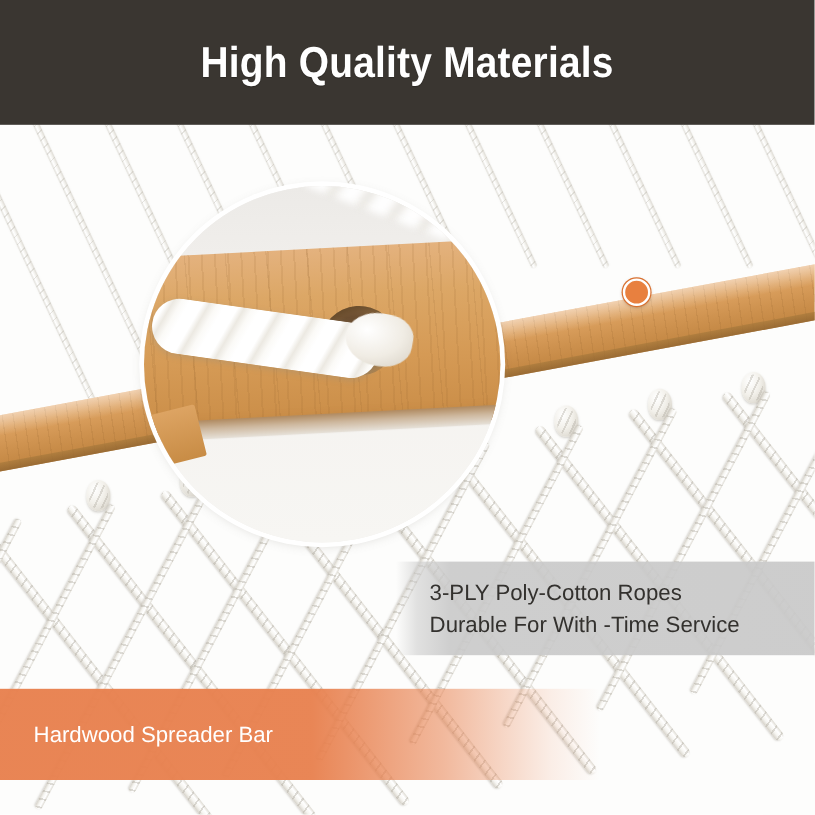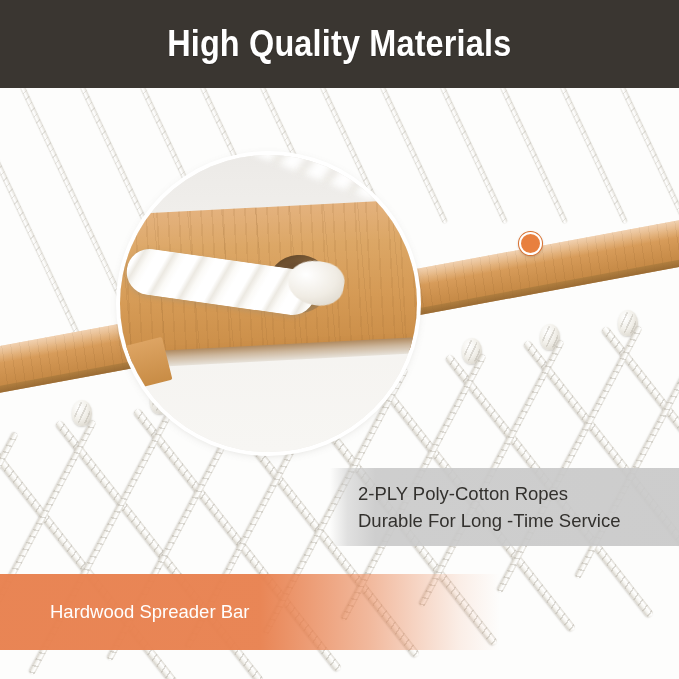--- a/index.html
+++ b/index.html
@@ -178,21 +178,21 @@
   .marker{
     position:absolute;
     width:19px;height:19px;border-radius:50%;
     background:#e8803f;
     border:2px solid #ffffff;
     box-shadow:0 0 0 1px #d9702f, 0 1px 3px rgba(90,60,30,.45);
   }
 
   
   .header{
-    position:absolute;left:0;top:0;width:679px;height:88px;
+    position:absolute;left:0;top:0;width:679px;height:104px;
     background:#3a3631;
     display:flex;align-items:center;justify-content:center;
   }
   .header-title{
     color:#ffffff;
     font-size:36px;
     font-weight:bold;
     letter-spacing:.2px;
     transform:scaleX(.9);
     transform-origin:center;
@@ -232,21 +232,20 @@
       rgba(232,129,79,0) 100%);
     display:flex;flex-direction:column;justify-content:center;
     padding-left:28px;box-sizing:border-box;
     gap:5px;
   }
   .callout-orange .line{
     color:#ffffff;
     font-size:18.5px;
     line-height:1.16;
     white-space:nowrap;
-    margin-left:22px;
   }
 </style>
 </head>
 <body>
 
 <div id="stage">
 
   <div class="bg-layer">
 
     <div class="netwrap">
@@ -317,21 +316,21 @@
         <div class="mag-frag"></div>
       </div>
     </div>
   </div>
 
   <div class="header">
     <div class="header-title">High Quality Materials</div>
   </div>
 
   <div class="callout-gray">
-    <div class="line">2-PLY Poly-Cotton Ropes</div>
-    <div class="line">Durable For Long -Time Service</div>
+    <div class="line">3-PLY Poly-Cotton Ropes</div>
+    <div class="line">Durable For With -Time Service</div>
   </div>
 
   <div class="callout-orange">
     <div class="line">Hardwood Spreader Bar</div>
   </div>
 
 </div>
 
 </body></html>

